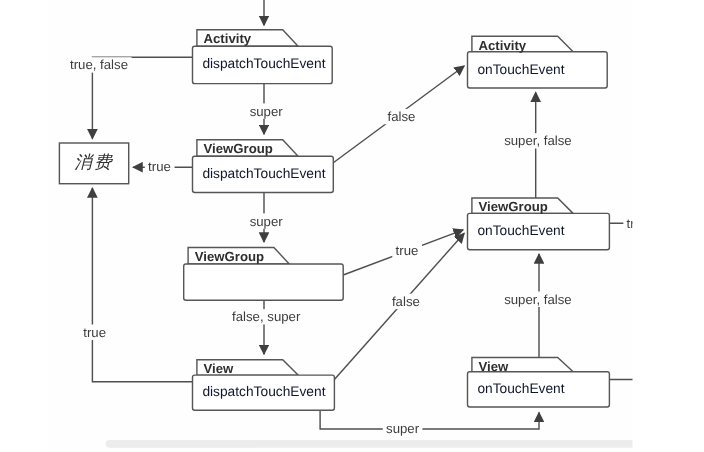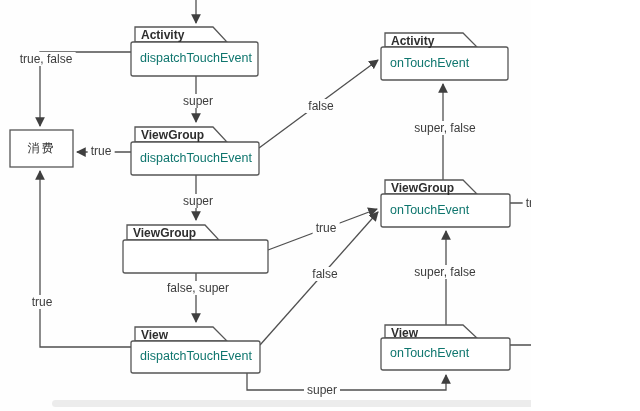--- a/index.html
+++ b/index.html
@@ -1,22 +1,22 @@
 <!DOCTYPE html>
 <html><head>
 <meta charset="utf-8">
 <style>
   html,body{margin:0;padding:0;background:#fff;}
   .stage{position:relative;width:531px;height:411px;background:#fefefe;overflow:hidden;
-         font-family:"Liberation Sans",sans-serif;}
+         font-family:"Liberation Sans",sans-serif;margin-left:44px;}
   svg.wires{position:absolute;left:0;top:0;}
   .node-title{position:absolute;font-size:12px;font-weight:bold;color:#2e2e2e;white-space:nowrap;}
-  .node-method{position:absolute;font-size:12.5px;color:#0f766e;white-space:nowrap;}
+  .node-method{position:absolute;font-size:12.5px;color:#0f172a;white-space:nowrap;}
   .consume-box{position:absolute;display:flex;align-items:center;justify-content:center;
-               font-size:12px;color:#303030;letter-spacing:2px;}
+               font-size:16px;color:#303030;letter-spacing:2px;font-style:italic;}
   .edge-label{position:absolute;transform:translate(-50%,-50%);font-size:12px;color:#3c3c3c;
               background:#fefefe;padding:0 3px;white-space:nowrap;line-height:14px;}
   .bottom-strip{position:absolute;left:52px;top:400px;width:588px;height:7px;
                 background:#ececec;border-radius:4px;}
 </style>
 </head>
 <body>
 
 <div class="stage">
 

